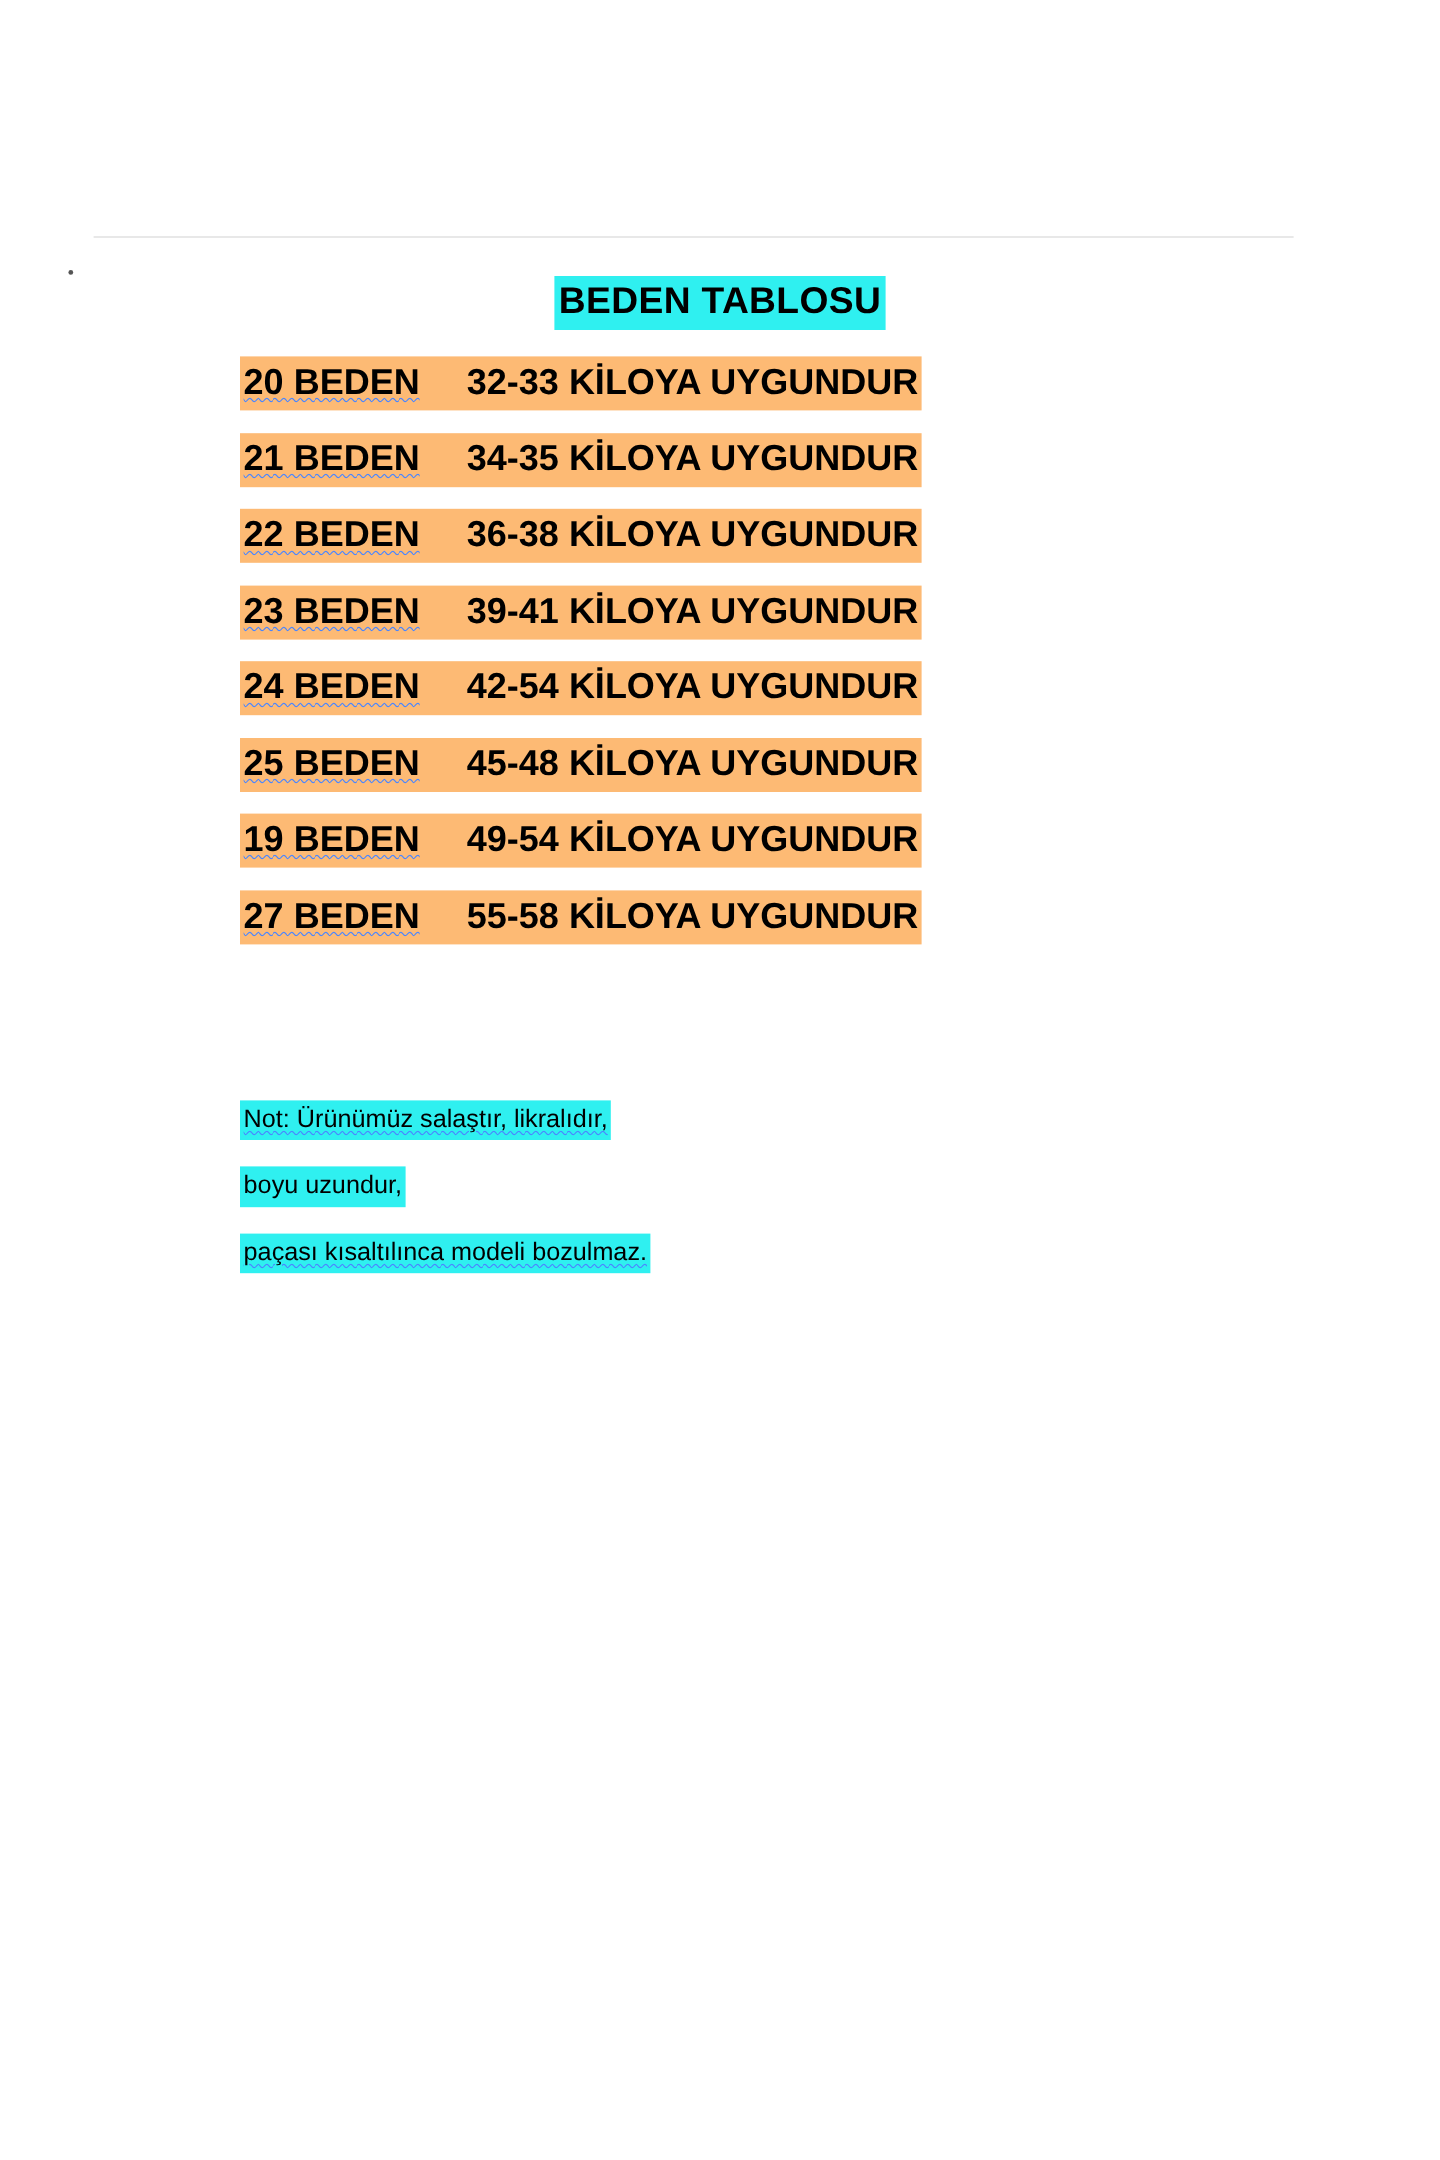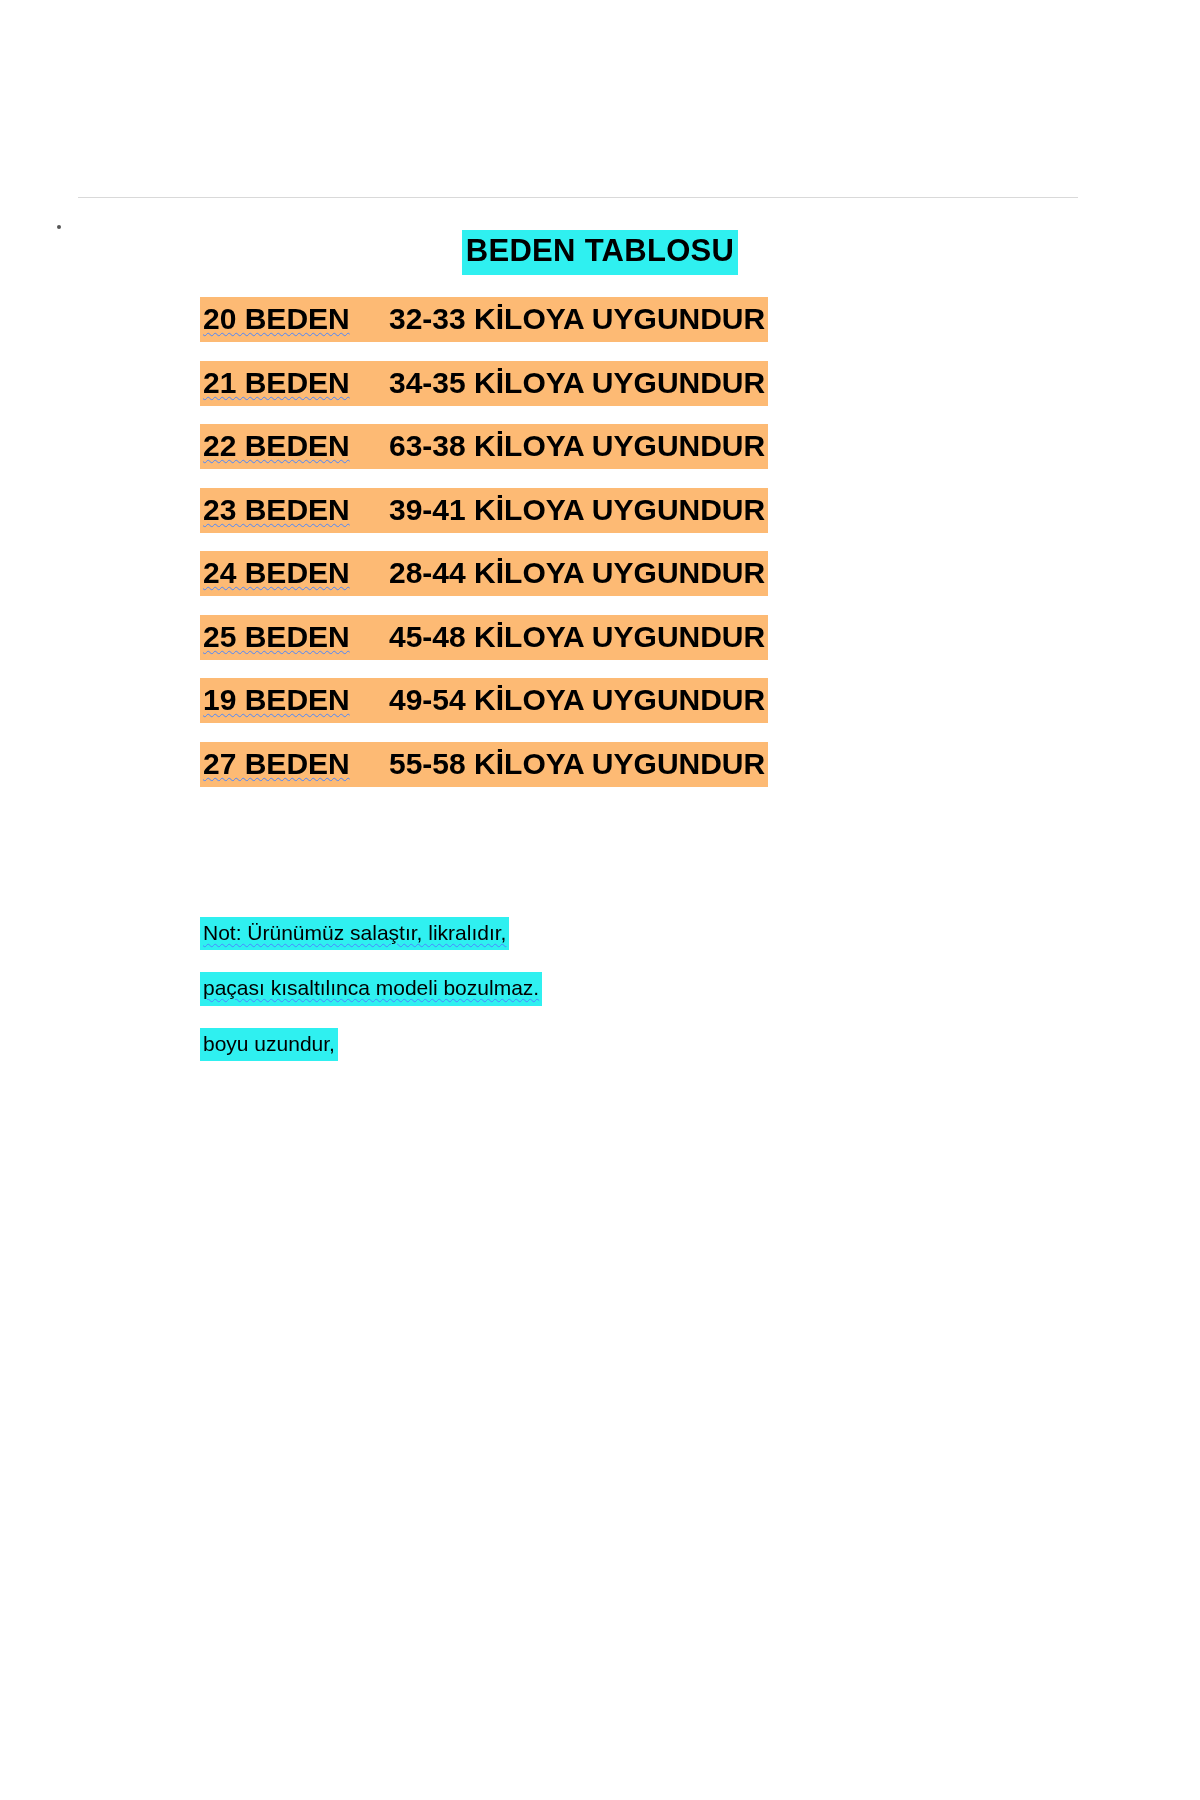--- a/index.html
+++ b/index.html
@@ -134,29 +134,29 @@
 
     <div class="size-row">
       <span class="hl"><span class="sz">20 BEDEN</span><span class="desc">32-33 KİLOYA UYGUNDUR</span></span>
     </div>
 
     <div class="size-row">
       <span class="hl"><span class="sz">21 BEDEN</span><span class="desc">34-35 KİLOYA UYGUNDUR</span></span>
     </div>
 
     <div class="size-row">
-      <span class="hl"><span class="sz">22 BEDEN</span><span class="desc">63-38 KİLOYA UYGUNDUR</span></span>
+      <span class="hl"><span class="sz">22 BEDEN</span><span class="desc">36-38 KİLOYA UYGUNDUR</span></span>
     </div>
 
     <div class="size-row">
       <span class="hl"><span class="sz">23 BEDEN</span><span class="desc">39-41 KİLOYA UYGUNDUR</span></span>
     </div>
 
     <div class="size-row">
-      <span class="hl"><span class="sz">24 BEDEN</span><span class="desc">28-44 KİLOYA UYGUNDUR</span></span>
+      <span class="hl"><span class="sz">24 BEDEN</span><span class="desc">42-54 KİLOYA UYGUNDUR</span></span>
     </div>
 
     <div class="size-row">
       <span class="hl"><span class="sz">25 BEDEN</span><span class="desc">45-48 KİLOYA UYGUNDUR</span></span>
     </div>
 
     <div class="size-row">
       <span class="hl"><span class="sz">19 BEDEN</span><span class="desc">49-54 KİLOYA UYGUNDUR</span></span>
     </div>
 
@@ -164,20 +164,20 @@
       <span class="hl"><span class="sz">27 BEDEN</span><span class="desc">55-58 KİLOYA UYGUNDUR</span></span>
     </div>
 
   </div>
 
   <div class="note">
     <div class="note-line">
       <span class="hl wavy">Not: Ürünümüz salaştır, likralıdır,</span>
     </div>
     <div class="note-line">
-      <span class="hl wavy">paçası kısaltılınca modeli bozulmaz.</span>
+      <span class="hl">boyu uzundur,</span>
     </div>
     <div class="note-line">
-      <span class="hl">boyu uzundur,</span>
+      <span class="hl wavy">paçası kısaltılınca modeli bozulmaz.</span>
     </div>
   </div>
 
 </div>
 
 </body></html>

